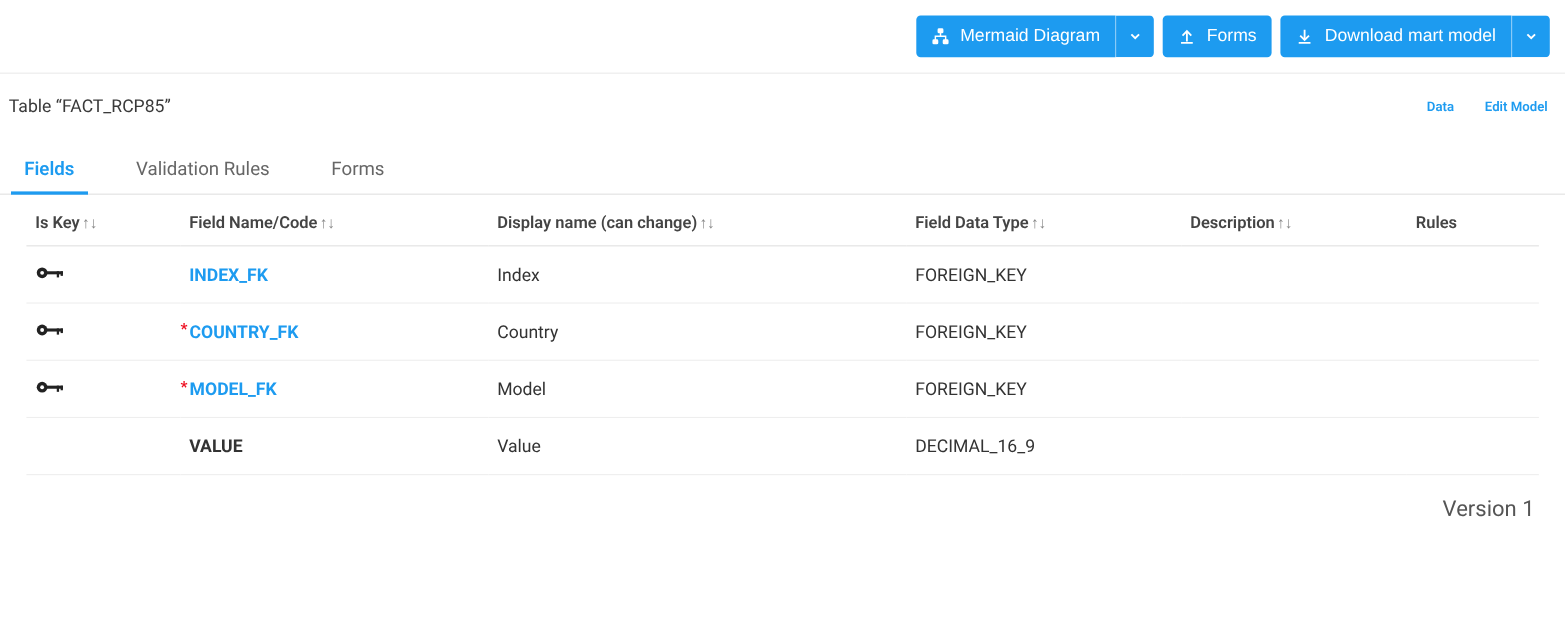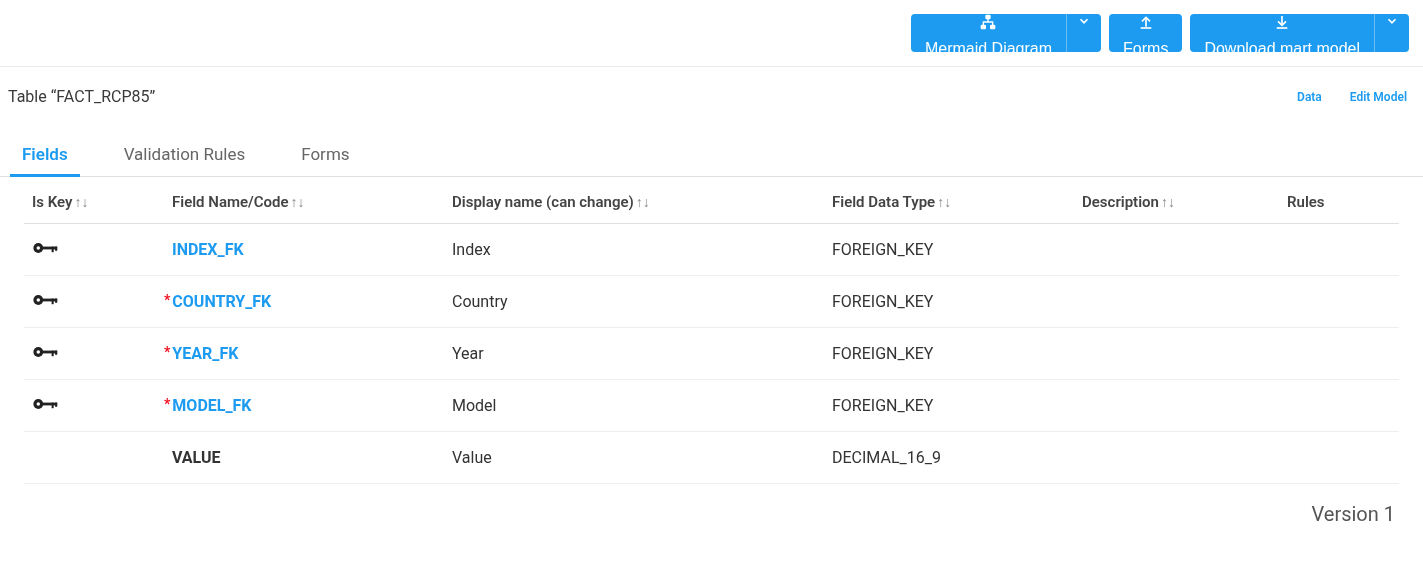--- a/index.html
+++ b/index.html
@@ -22,21 +22,20 @@
     align-items: center;
     background: #1d9bf0;
     color: #fff;
     border: none;
     border-radius: 4px;
     font-size: 16px;
     height: 38px;
     padding: 0 14px;
     cursor: pointer;
     gap: 10px;
-    flex-direction: column;
   }
   .btn-split {
     display: inline-flex;
     gap: 0;
   }
   .btn-split .btn.left { border-top-right-radius: 0; border-bottom-right-radius: 0; }
   .btn-split .btn.right { border-top-left-radius: 0; border-bottom-left-radius: 0; padding: 0 10px; border-left: 1px solid rgba(255,255,255,0.35); }
   .icon { display: inline-flex; align-items: center; justify-content: center; }
   .icon svg { display: block; }
   .header-row {
@@ -234,34 +233,20 @@
           <td></td>
         </tr>
         <tr>
           <td><span class="key-icon"><svg width="28" height="14" viewBox="0 0 40 20">
                 <circle cx="9" cy="10" r="7" fill="#222"></circle>
                 <circle cx="9" cy="10" r="2.5" fill="#fff"></circle>
                 <rect x="14" y="8" width="22" height="4" fill="#222"></rect>
                 <rect x="28" y="8" width="3" height="8" fill="#222"></rect>
                 <rect x="33" y="8" width="3" height="6" fill="#222"></rect>
               </svg></span></td>
-          <td><span class="req-star">*</span><a class="field-link">YEAR_FK</a></td>
-          <td>Year</td>
-          <td>FOREIGN_KEY</td>
-          <td></td>
-          <td></td>
-        </tr>
-        <tr>
-          <td><span class="key-icon"><svg width="28" height="14" viewBox="0 0 40 20">
-                <circle cx="9" cy="10" r="7" fill="#222"></circle>
-                <circle cx="9" cy="10" r="2.5" fill="#fff"></circle>
-                <rect x="14" y="8" width="22" height="4" fill="#222"></rect>
-                <rect x="28" y="8" width="3" height="8" fill="#222"></rect>
-                <rect x="33" y="8" width="3" height="6" fill="#222"></rect>
-              </svg></span></td>
           <td><span class="req-star">*</span><a class="field-link">MODEL_FK</a></td>
           <td>Model</td>
           <td>FOREIGN_KEY</td>
           <td></td>
           <td></td>
         </tr>
         <tr>
           <td></td>
           <td><span class="field-name-plain">VALUE</span></td>
           <td>Value</td>

